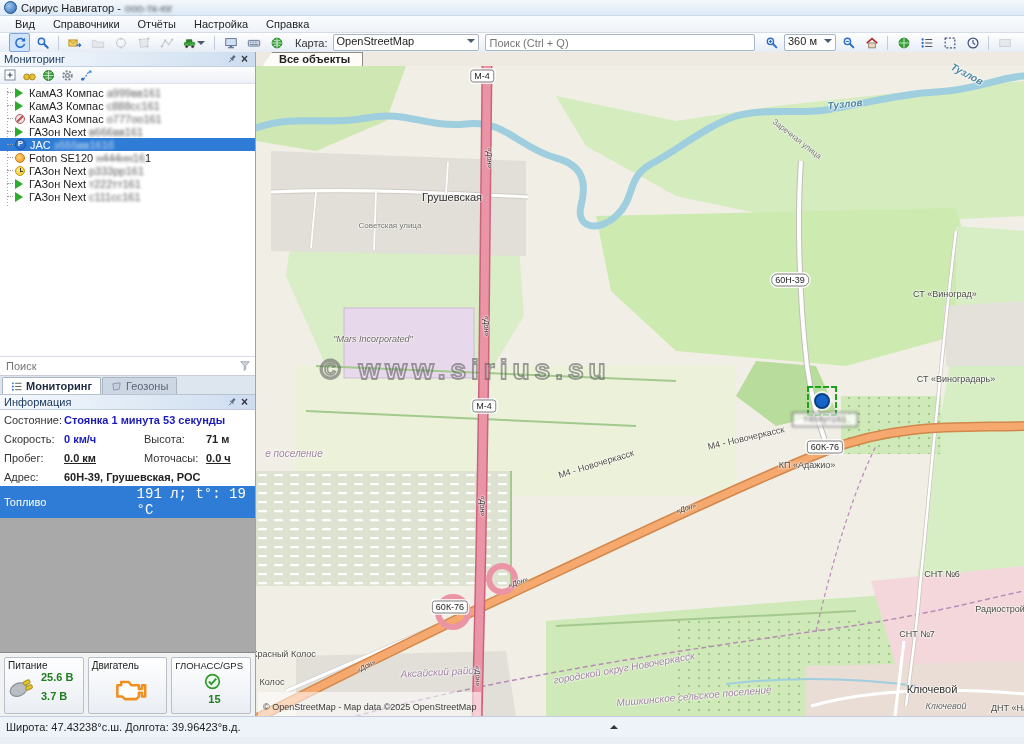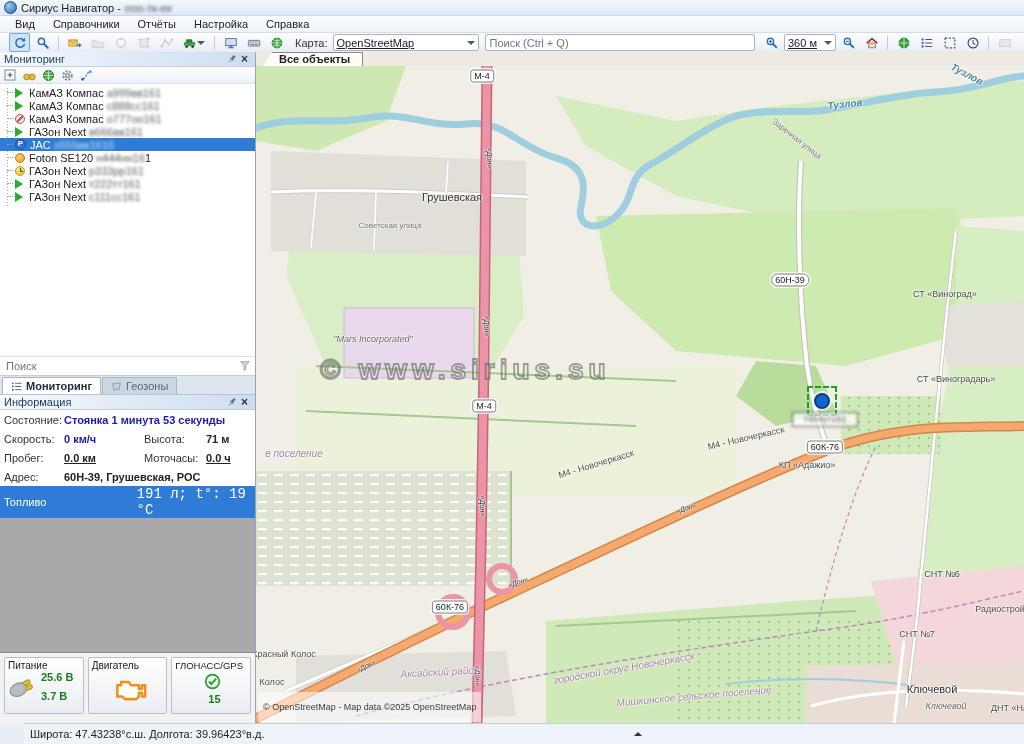--- a/index.html
+++ b/index.html
@@ -22,21 +22,21 @@
     background:linear-gradient(#fefefe,#e7edf6);border-bottom:1px solid #c4cedd;
     display:flex;align-items:center;padding:0 9px;gap:2px;}
   .tbtn{width:19px;height:17px;display:flex;align-items:center;justify-content:center;
     border:1px solid transparent;border-radius:2px;flex:0 0 auto;}
   .tbtn svg{width:14px;height:14px;}
   .tbtn.pressed{background:#cfe4fa;border-color:#7da7d8;}
   .tbtn.disabled{opacity:.42;filter:grayscale(1);}
   .tsep{width:1px;height:14px;background:#c2cbd8;margin:0 3px;flex:0 0 auto;}
   .tlabel{margin:0 3px 0 6px;color:#333;flex:0 0 auto;}
   .combo{height:15px;background:#fff;border:1px solid #aab6c6;border-radius:2px;
-    display:flex;align-items:center;padding:0 3px;position:relative;flex:0 0 auto;text-decoration:underline;}
+    display:flex;padding:0 3px;position:relative;flex:0 0 auto;}
   .combo .car{margin-left:auto;border:4px solid transparent;border-top-color:#4b5a6b;margin-top:4px;}
   .combo.mapsel{width:138px;}
   .searchbox{height:15px;flex:1 1 auto;background:#fff;border:1px solid #aab6c6;border-radius:2px;
     margin:0 4px;padding:0 4px;font-size:11px;color:#888;font-family:"Liberation Sans",sans-serif;}
   .zcombo{width:44px;}
   .arrow-only{border:4px solid transparent;border-top-color:#4b5a6b;margin-top:4px;}
 
   
   .leftpanel{position:absolute;left:0;top:52px;width:255px;bottom:20px;background:#fff;
     border-right:1px solid #98a4b4;display:flex;flex-direction:column;}
@@ -99,22 +99,22 @@
   .srow .c2{flex:1;font-family:"Liberation Mono",monospace;font-size:14px;}
   .grayfill{flex:1 1 auto;background:#a9a9a9;border-bottom:1px solid #8a8a8a;}
   .gauges{flex:0 0 63px;background:#f2f2f2;display:flex;gap:4px;padding:4px;}
   .gbox{width:80px;height:51px;border:1px solid #b7bfcb;border-radius:2px;
     background:linear-gradient(#ffffff,#e9edf3);position:relative;padding:2px 3px;}
   .gbox .glabel{font-size:10px;color:#222;}
   .gval{color:#1e7d1e;font-weight:bold;}
   .gbox svg{position:absolute;}
 
   
-  .statusbar{position:absolute;left:0;bottom:0;right:0;height:20px;background:#eef3fa;
-    border-top:1px solid #c3cddb;display:flex;align-items:center;padding:0 6px;margin-left:24px;}
+  .statusbar{position:absolute;left:0;bottom:7px;right:0;height:20px;background:#eef3fa;
+    border-top:1px solid #c3cddb;display:flex;align-items:center;padding:0 6px;}
   .sb-arrow{margin-left:370px;border:4px solid transparent;border-bottom-color:#333;margin-bottom:4px;}
 
   
   .maparea{position:absolute;left:256px;top:52px;right:0;bottom:20px;overflow:hidden;background:#f1eee6;}
   .mapstrip{position:absolute;left:0;top:0;right:0;height:14px;background:#efeae1;
     border-bottom:1px solid #b9b4aa;}
   .maptab{position:absolute;left:6px;top:0;height:14px;padding:0 12px 0 16px;background:#fdfcf9;
     border:1px solid #8f8b82;border-bottom:none;font-weight:bold;line-height:13px;
     clip-path:polygon(10px 0,100% 0,100% 100%,0 100%);}
   .mapcanvas{position:absolute;left:0;top:14px;width:768px;height:658px;}

